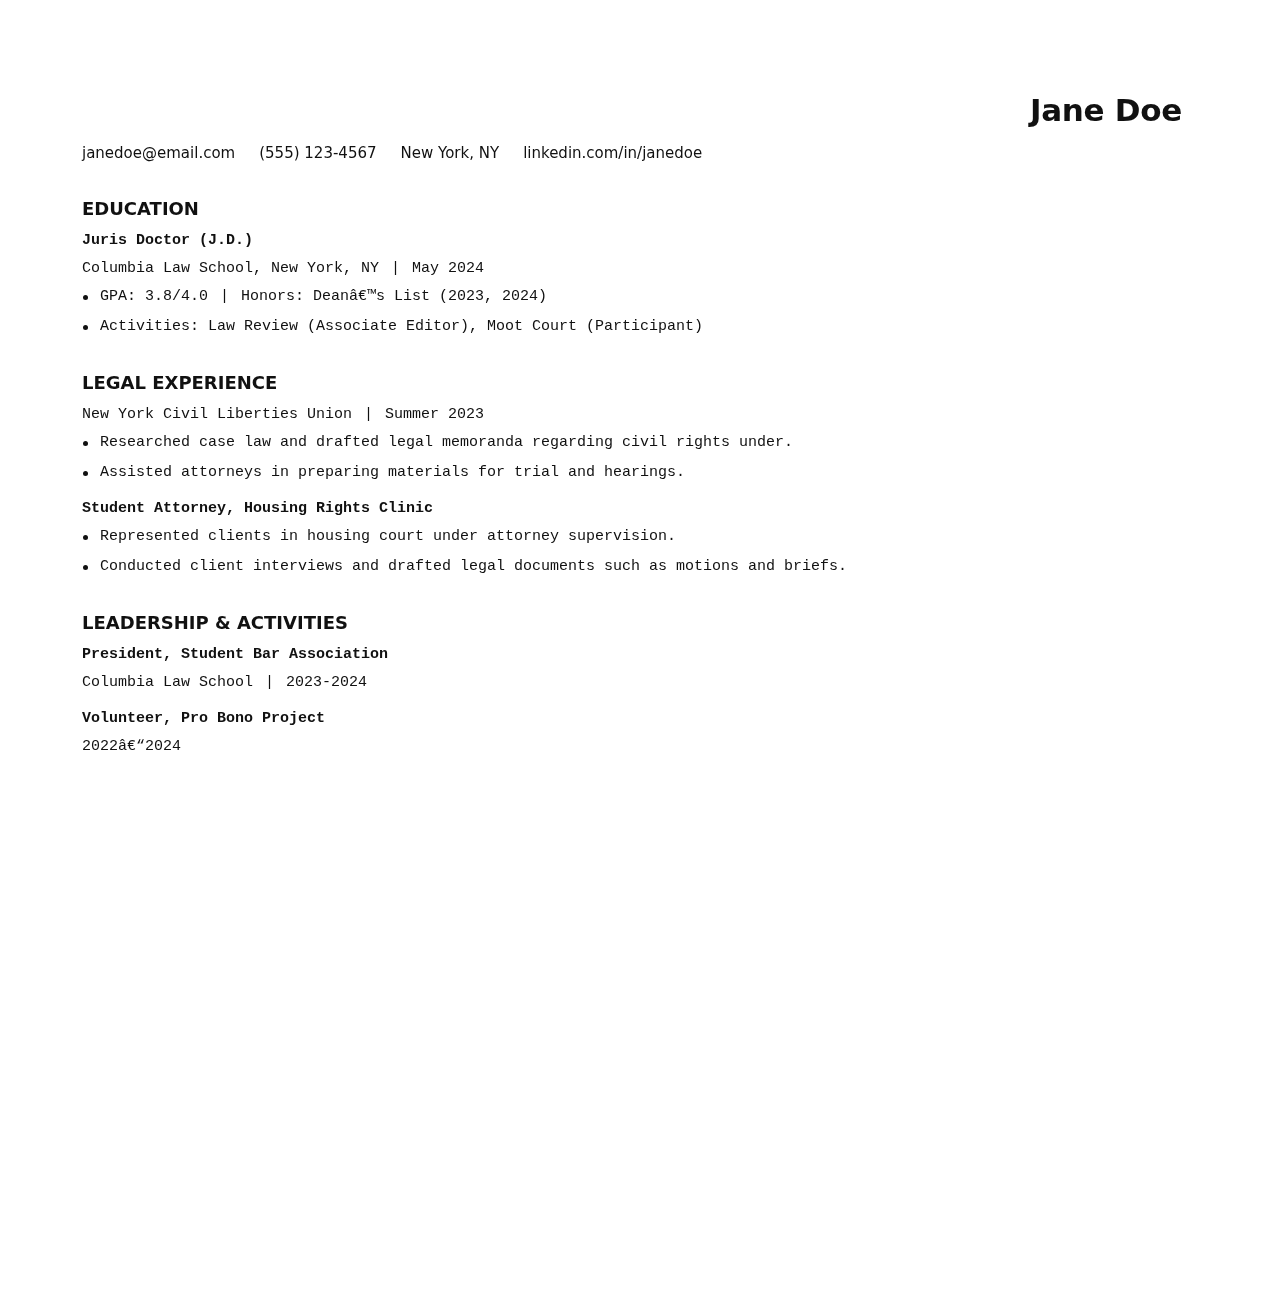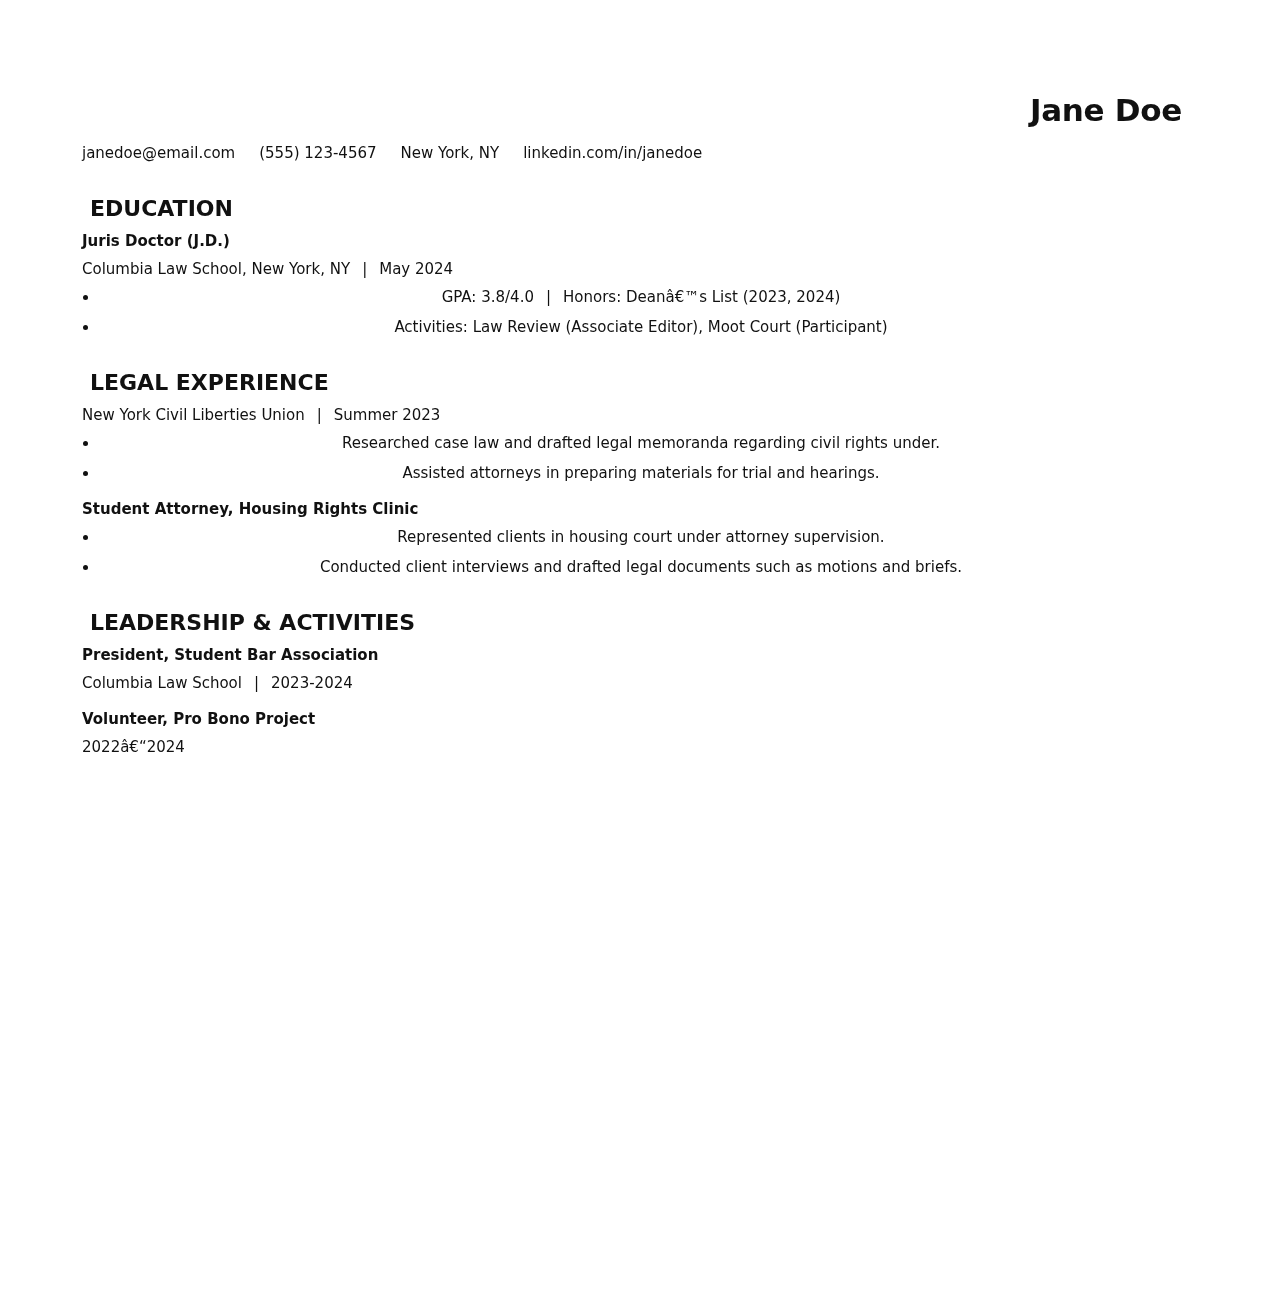--- a/index.html
+++ b/index.html
@@ -6,27 +6,27 @@
     body {
       width: 1278px; height: 1300px; position: relative;
       font-family: "DejaVu Sans", "Liberation Sans", sans-serif;
       color: #111111;
     }
     .page { position: absolute; left: 82px; top: 88px; width: 1100px; }
     .name { font-size: 31px; font-weight: bold; margin: 0; height: 44px; line-height: 44px; letter-spacing: -0.3px; text-align: right; }
     .contact { margin-top: 10px; font-size: 15px; height: 22px; line-height: 22px; display: flex; }
     .contact span { margin-right: 24px; }
     .section { margin-top: 32px; }
-    .section-title { font-size: 22px; font-weight: bold; margin: 8px; height: 26px; line-height: 26px; }
-    .entry { margin-top: 8px; }
+    .section-title { font-size: 18px; font-weight: bold; margin: 0; height: 26px; line-height: 26px; }
+    .entry { margin-top: 8px; font-family: Liberation Mono, monospace; }
     .entry + .entry { margin-top: 14px; }
     .entry-title { font-size: 15px; font-weight: bold; height: 22px; line-height: 22px; }
     .entry-meta { font-size: 15px; height: 22px; line-height: 22px; margin-top: 6px; }
     .sep { display: inline-block; margin: 0 12px; }
-    ul { margin: 6px 0 0 0; padding: 0; list-style: none; text-align: center; }
+    ul { margin: 6px 0 0 0; padding: 0; list-style: none; }
     li { font-size: 15px; height: 22px; line-height: 22px; margin-bottom: 8px; position: relative; padding-left: 18px; }
     li::before { content: ""; position: absolute; left: 1px; top: 9px; width: 5px; height: 5px; border-radius: 50%; background: #111; }
     ul.skills { margin-top: 8px; }
   </style>
 </head>
 <body>
 
 <div class="page">
   <h1 class="name">Jane Doe</h1>
   <div class="contact">

